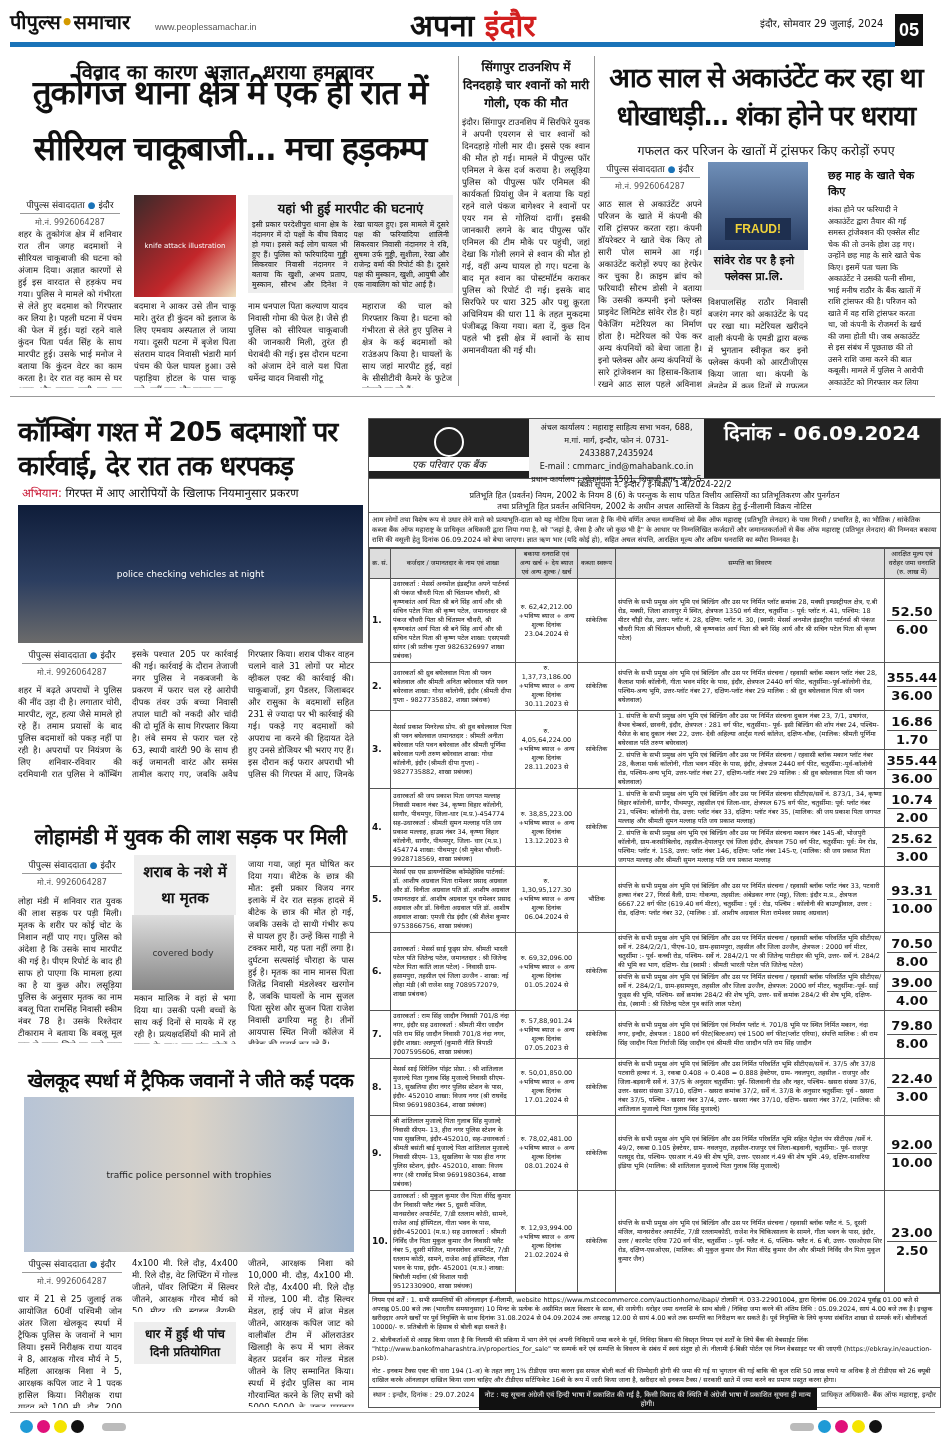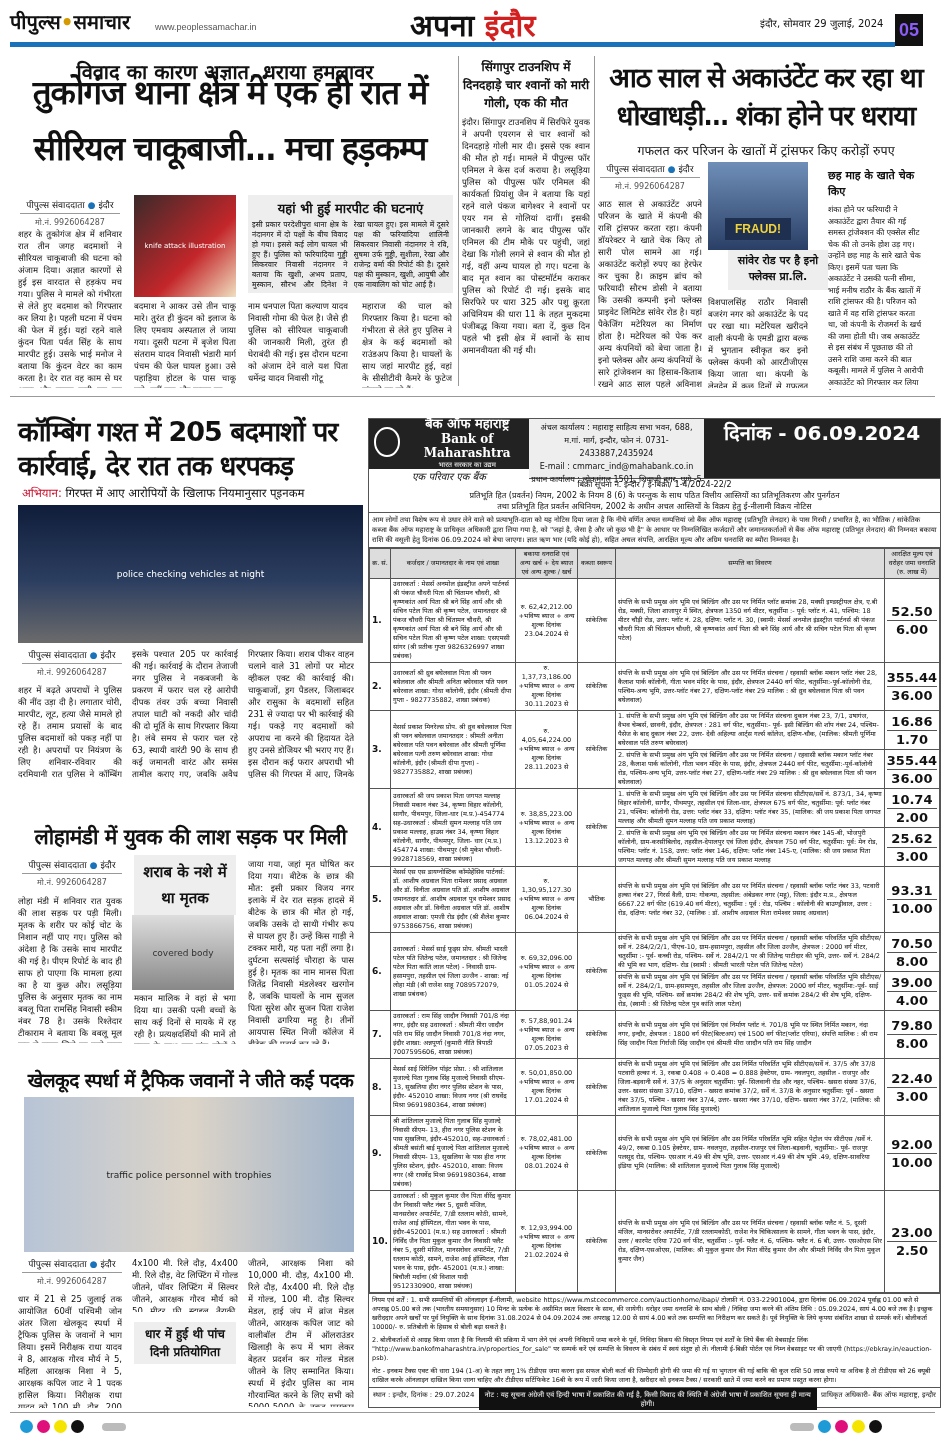--- a/index.html
+++ b/index.html
@@ -4,21 +4,21 @@
 <style>
 *{box-sizing:border-box;margin:0;padding:0}
 body{width:945px;height:1445px;background:#fff;font-family:"DejaVu Sans",sans-serif;color:#111;position:relative;overflow:hidden}
 .mast{position:absolute;left:0;top:0;width:945px;height:48px}
 .logo{position:absolute;left:10px;top:8px;font-size:20px;font-weight:bold;font-family:"DejaVu Serif",serif}
 .logo .dot{color:#d49a00}
 .site{position:absolute;left:155px;top:22px;font-size:9px;color:#555;font-family:"Liberation Sans",sans-serif}
 .sect{position:absolute;left:410px;top:4px;font-size:30px;font-weight:bold;font-family:"DejaVu Serif",serif}
 .sect .red{color:#d21f1f}
 .date{position:absolute;left:760px;top:16px;font-size:10px}
-.pgno{position:absolute;left:895px;top:14px;width:28px;height:32px;background:#111;color:#8b5cf6;font-size:18px;font-weight:bold;text-align:center;line-height:32px;font-family:"Liberation Sans",sans-serif}
+.pgno{position:absolute;left:895px;top:14px;width:28px;height:32px;background:#111;color:#ffffff;font-size:18px;font-weight:bold;text-align:center;line-height:32px;font-family:"Liberation Sans",sans-serif}
 .rule{position:absolute;left:10px;top:42px;width:885px;height:5px;background:#1a73b8}
 .abs{position:absolute}
 .kick{font-size:20px;font-weight:bold;text-align:center;font-family:"DejaVu Sans",sans-serif}
 .hd1{font-size:33px;font-weight:bold;line-height:42px;text-align:center;letter-spacing:-1px;font-family:"DejaVu Sans Condensed","DejaVu Sans",sans-serif}
 .hd2{font-size:27px;font-weight:bold;line-height:34px;letter-spacing:-1px}
 .by{font-size:9px;text-align:center;border-bottom:1px solid #999;padding-bottom:2px;width:100px}
 .by .b{color:#1a73b8}
 .mob{font-size:8px;color:#555;text-align:center;width:100px;margin-top:2px}
 .col{font-size:8.5px;line-height:12px;text-align:justify}
 .box{background:#eee}
@@ -95,31 +95,31 @@
 <div class="abs hd1" style="left:596px;top:98px;width:340px;font-size:27px;line-height:36px">धोखाधड़ी... शंका होने पर धराया</div>
 <div class="abs" style="left:596px;top:142px;width:340px;font-size:12.5px;text-align:center">गफलत कर परिजन के खातों में ट्रांसफर किए करोड़ों रुपए</div>
 <div class="abs" style="left:600px;top:162px">
   <div class="by"><span>पीपुल्स संवाददाता</span> <span class="b">●</span> <span>इंदौर</span></div>
   <div class="mob">मो.नं. 9926064287</div>
 </div>
 <div class="abs col" style="left:598px;top:198px;width:104px;height:190px;overflow:hidden">आठ साल से अकाउंटेंट अपने परिजन के खाते में कंपनी की राशि ट्रांसफर करता रहा। कंपनी डॉयरेक्टर ने खाते चेक किए तो सारी पोल सामने आ गई। अकाउंटेंट करोड़ों रुपए का हेरफेर कर चुका है। क्राइम ब्रांच को फरियादी सौरभ डोसी ने बताया कि उसकी कम्पनी इनो फ्लेक्स प्राइवेट लिमिटेड सांवेर रोड है। यहां पैकेजिंग मटेरियल का निर्माण होता है। मटेरियल को पेक कर अन्य कंपनियों को बेचा जाता है। इनो फ्लेक्स और अन्य कंपनियों के सारे ट्रांजेक्शन का हिसाब-किताब रखने आठ साल पहले अविनाश पिता</div>
 <div class="abs" style="left:708px;top:162px;width:100px;height:88px;background:linear-gradient(#6f8fb8,#2a3f66);display:flex;align-items:flex-end;justify-content:center">
   <div style="background:#1e2f4f;color:#f2d43a;font-weight:bold;font-size:12px;padding:4px 10px;margin-bottom:10px;font-family:'Liberation Sans',sans-serif">FRAUD!</div>
 </div>
-<div class="abs box" style="left:728px;top:250px;width:100px;height:40px;font-size:11px;font-weight:bold;text-align:center;line-height:16px;padding-top:3px">सांवेर रोड पर है इनो फ्लेक्स प्रा.लि.</div>
+<div class="abs box" style="left:704px;top:250px;width:100px;height:40px;font-size:11px;font-weight:bold;text-align:center;line-height:16px;padding-top:3px">सांवेर रोड पर है इनो फ्लेक्स प्रा.लि.</div>
 <div class="abs col" style="left:708px;top:296px;width:100px;height:92px;overflow:hidden">विशपालसिंह राठौर निवासी बजरंग नगर को अकाउंटेंट के पद पर रखा था। मटेरियल खरीदने वाली कंपनी के एमडी द्वारा बल्क में भुगतान स्वीकृत कर इनो फ्लेक्स कंपनी को आरटीजीएस किया जाता था। कंपनी के लेनदेन में कुछ दिनों से गफलत हो रही थी।</div>
 <div class="abs" style="left:828px;top:168px;width:96px;font-size:11px;font-weight:bold;line-height:16px">छह माह के खाते चेक किए</div>
 <div class="abs col" style="left:828px;top:204px;width:96px;height:186px;overflow:hidden;font-size:7.8px;line-height:11.5px;text-align:left">शंका होने पर फरियादी ने अकाउंटेंट द्वारा तैयार की गई समस्त ट्रांजेक्शन की एक्सेल सीट चेक की तो उनके होश उड़ गए। उन्होंने छह माह के सारे खाते चेक किए। इसमें पता चला कि अकाउंटेंट ने उसकी पत्नी सीमा, भाई मनीष राठौर के बैंक खातों में राशि ट्रांसफर की है। परिजन को खाते में वह राशि ट्रांसफर करता था, जो कंपनी के रोजमर्रा के खर्च की जमा होती थी। जब अकाउंटेंट से इस संबंध में पूछताछ की तो उसने राशि जमा करने की बात कबूली। मामले में पुलिस ने आरोपी अकाउंटेंट को गिरफ्तार कर लिया है।</div>
 
 <div class="vline" style="left:458px;top:56px;height:330px"></div>
 <div class="vline" style="left:594px;top:56px;height:330px"></div>
 <div class="abs" style="left:10px;top:396px;width:925px;height:1px;background:#999"></div>
 
 <div class="abs hd2" style="left:18px;top:415px;width:345px;text-align:left">कॉम्बिंग गश्त में 205 बदमाशों पर कार्रवाई, देर रात तक धरपकड़</div>
-<div class="abs" style="left:22px;top:485px;width:340px;font-size:11.5px"><span class="red">अभियान:</span> <span>गिरफ्त में आए आरोपियों के खिलाफ नियमानुसार प्इनकम</span></div>
+<div class="abs" style="left:22px;top:485px;width:340px;font-size:11.5px"><span class="red">अभियान:</span> <span>गिरफ्त में आए आरोपियों के खिलाफ नियमानुसार प्रकरण</span></div>
 <div class="abs img" style="left:18px;top:505px;width:345px;height:138px;background:linear-gradient(#0f1d3a,#2c3e60 55%,#6b6b6b)">
     <span>police checking vehicles at night</span>
   </div>
 <div class="abs" style="left:22px;top:648px">
   <div class="by"><span>पीपुल्स संवाददाता</span> <span class="b">●</span> <span>इंदौर</span></div>
   <div class="mob">मो.नं. 9926064287</div>
 </div>
 <div class="abs col" style="left:18px;top:684px;width:104px;height:94px;overflow:hidden">शहर में बढ़ते अपराधों ने पुलिस की नींद उड़ा दी है। लगातार चोरी, मारपीट, लूट, हत्या जैसे मामले हो रहे हैं। तमाम प्रयासों के बाद पुलिस बदमाशों को पकड़ नहीं पा रही है। अपराधों पर नियंत्रण के लिए शनिवार-रविवार की दरमियानी रात पुलिस ने कॉम्बिंग गश्त चलाई। देर रात तक चले धरपकड़ अभियान में 436 बदमाशों को चेक किया।</div>
 <div class="abs col" style="left:132px;top:648px;width:106px;height:130px;overflow:hidden">इसके पश्चात 205 पर कार्रवाई की गई। कार्रवाई के दौरान तेजाजी नगर पुलिस ने नकबजनी के प्रकरण में फरार चल रहे आरोपी दीपक तंवर उर्फ बच्चा निवासी तपाल घाटी को नकदी और चांदी की दो मूर्ति के साथ गिरफ्तार किया है। लंबे समय से फरार चल रहे 63, स्थायी वारंटी 90 के साथ ही कई जमानती वारंट और समंस तामील कराए गए, जबकि अवैध शराब के 20 प्रकरण तथा अवैध हथियार के साथ एक आरोपी को</div>
 <div class="abs col" style="left:248px;top:648px;width:106px;height:130px;overflow:hidden">गिरफ्तार किया। शराब पीकर वाहन चलाने वाले 31 लोगों पर मोटर व्हीकल एक्ट की कार्रवाई की। चाकूबाजों, ड्रग पैडलर, जिलाबदर और रासुका के बदमाशों सहित 231 से ज्यादा पर भी कार्रवाई की गई। पकड़े गए बदमाशों को अपराध ना करने की हिदायत देते हुए उनसे डोजियर भी भराए गए हैं। इस दौरान कई फरार अपराधी भी पुलिस की गिरफ्त में आए, जिनके विरुद्ध नियमानुसार कार्रवाई की जा रही है।</div>
@@ -149,25 +149,20 @@
 <div class="abs col" style="left:132px;top:1257px;width:106px;height:55px;overflow:hidden">4x100 मी. रिले दौड़, 4x400 मी. रिले दौड़, वेट लिफ्टिंग में गोल्ड जीतने, पॉवर लिफ्टिंग में सिल्वर जीतने, आरक्षक गौरव मौर्य को 50 मीटर फ्री स्टाइल तैराकी, 100 मी. फ्री स्टाइल तैराकी, 50 मी. बैक स्ट्रोक तैराकी, 4x400 मी. रिले दौड़, बास्केटबॉल में गोल्ड मेडल</div>
 <div class="abs box" style="left:134px;top:1322px;width:102px;height:42px;font-size:12px;font-weight:bold;text-align:center;line-height:18px;padding-top:3px">धार में हुई थी पांच दिनी प्रतियोगिता</div>
 <div class="abs col" style="left:132px;top:1368px;width:106px;height:40px;overflow:hidden"></div>
 <div class="abs col" style="left:248px;top:1257px;width:106px;height:150px;overflow:hidden">जीतने, आरक्षक निशा को 10,000 मी. दौड़, 4x100 मी. रिले दौड़, 4x400 मी. रिले दौड़ में गोल्ड, 100 मी. दौड़ सिल्वर मेडल, हाई जंप में ब्रांज मेडल जीतने, आरक्षक कपिल जाट को वालीबॉल टीम में ऑलराउंडर खिलाड़ी के रूप में भाग लेकर बेहतर प्रदर्शन कर गोल्ड मेडल जीतने के लिए सम्मानित किया। स्पर्धा में इंदौर पुलिस का नाम गौरवान्वित करने के लिए सभी को 5000-5000 के नकद पुरस्कार से सम्मानित किया गया।</div>
 
 <div class="notice">
   <div class="nhead">
     <div class="boml">
       <div style="display:flex;align-items:center">
         <div class="logoc"></div>
-        <div style="text-align:center">
-          <div class="t1">बैंक ऑफ महाराष्ट्र</div>
-          <div class="t2">Bank of Maharashtra</div>
-          <div class="t3">भारत सरकार का उद्यम</div>
-        </div>
       </div>
       <div class="t4">एक परिवार एक बैंक</div>
     </div>
     <div class="offc">
       <div>अंचल कार्यालय : महाराष्ट्र साहित्य सभा भवन, 688,</div>
       <div>म.गां. मार्ग, इन्दौर, फोन नं. 0731-2433887,2435924</div>
       <div>E-mail : cmmarc_ind@mahabank.co.in</div>
       <div>प्रधान कार्यालय : लोकमंगल 1501, शिवाजी नगर, पुणे -5</div>
     </div>
     <div class="etitle">

